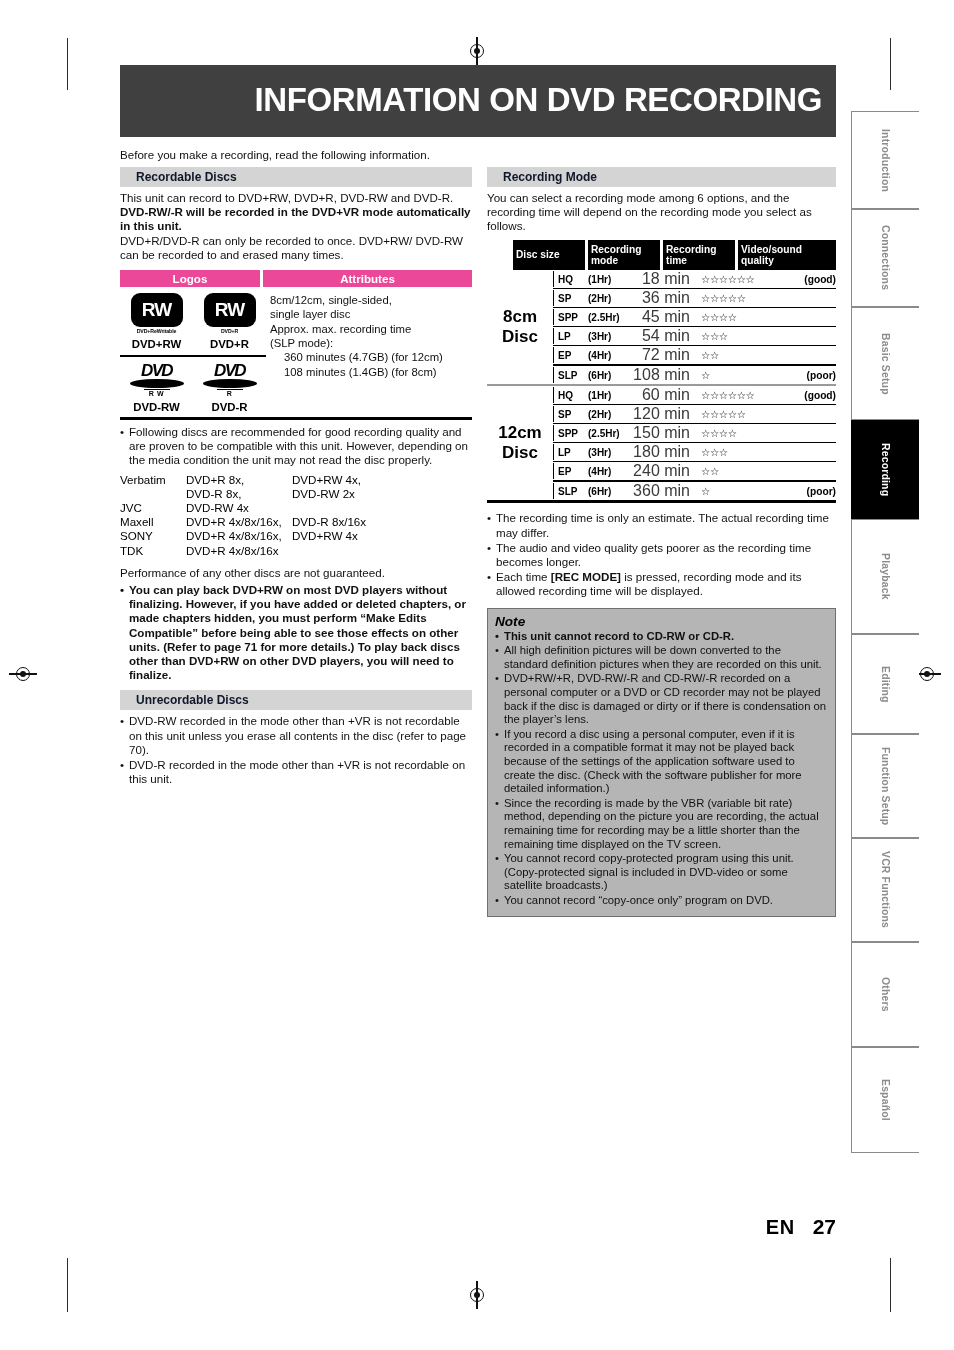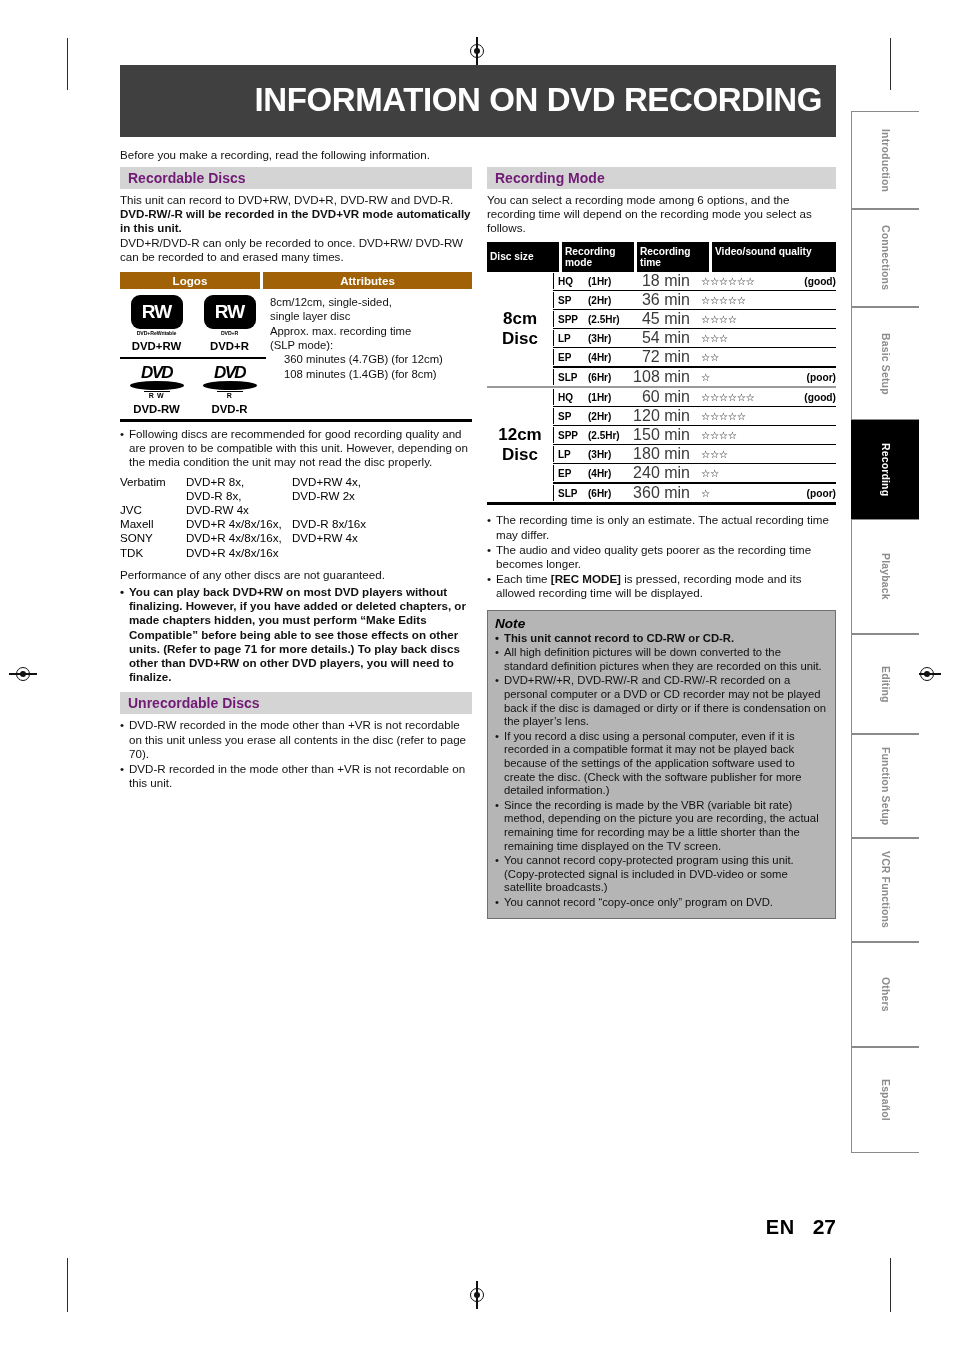--- a/index.html
+++ b/index.html
@@ -39,33 +39,33 @@
   .intro-line{
     position:absolute;left:120px;top:148px;width:716px;
     font-size:11.6px;color:#111;
   }
 
   
   .col-left{position:absolute;left:120px;top:167px;width:352px;}
   .col-right{position:absolute;left:487px;top:167px;width:349px;}
 
   .sec-head{
-    background:#d4d4d4;color:#701a75;font-weight:bold;font-size:14px;
-    padding:3px 0 3px 8px;margin-bottom:4px;
+    background:#d4d4d4;color:#0f172a;font-weight:bold;font-size:12px;
+    padding:3px 0 3px 16px;margin-bottom:4px;
   }
   p.body{font-size:11.6px;line-height:14.2px;margin:0 0 0 0;color:#111;}
   p.body.b{font-weight:bold;}
   .bullet{display:flex;font-size:11.6px;line-height:14.2px;margin-top:1px;color:#111;}
   .bullet .bdot{width:9px;flex:0 0 9px;}
   .bullet.b{font-weight:bold;}
 
   
   .logotable{margin-top:8px;border-bottom:3px solid #000;}
   .logohead{display:flex;gap:3px;}
-  .logohead div{background:#a16207;color:#fff;font-weight:bold;font-size:11.6px;text-align:center;padding:2px 0;}
+  .logohead div{background:#ec4899;color:#fff;font-weight:bold;font-size:11.6px;text-align:center;padding:2px 0;}
   .lh1{width:140px;}
   .lh2{flex:1;}
   .logobody{display:flex;padding-top:6px;padding-bottom:4px;}
   .logocell{width:146px;}
   .logorow{display:flex;}
   .logobox{width:73px;text-align:center;}
   .rwmark{
     width:52px;height:34px;background:#000;border-radius:9px;margin:0 auto;
     color:#fff;font-weight:bold;font-size:19px;line-height:34px;letter-spacing:-1px;
     font-family:"Liberation Sans", sans-serif;
@@ -87,21 +87,21 @@
   .compat{margin-top:5px;font-size:11.6px;line-height:14.2px;}
   .compat .row{display:flex;}
   .compat .c1{width:66px;flex:0 0 66px;}
   .compat .c2{width:106px;flex:0 0 106px;}
   .compat .c3{flex:1;}
 
   
   .rmtable{margin-top:6px;font-size:0;}
   .rmhead{display:flex;gap:3px;}
   .rmhead > div{background:#000;color:#fff;font-weight:bold;font-size:10.2px;line-height:11.4px;padding:4px 3px;}
-  .rh1{width:66px;display:flex;align-items:center;}
+  .rh1{width:66px;display:flex;align-items:center;margin-left:26px;}
   .rh2{width:66px;}
   .rh3{width:66px;}
   .rh4{flex:1;}
   .rmgroup{border-bottom:3px solid #000;}
   .rmgroup.first{border-bottom:2.4px solid #9a9a9a;}
   .rmrow{display:flex;border-bottom:1.2px solid #000;align-items:center;}
   .rmrow.last{border-bottom:none;}
   .discsize{width:66px;flex:0 0 66px;font-size:17px;font-weight:bold;text-align:center;}
   .rmbody{flex:1;}
   .mode{width:72px;flex:0 0 72px;font-size:10px;font-weight:bold;padding:2.5px 0 2.5px 4px;

